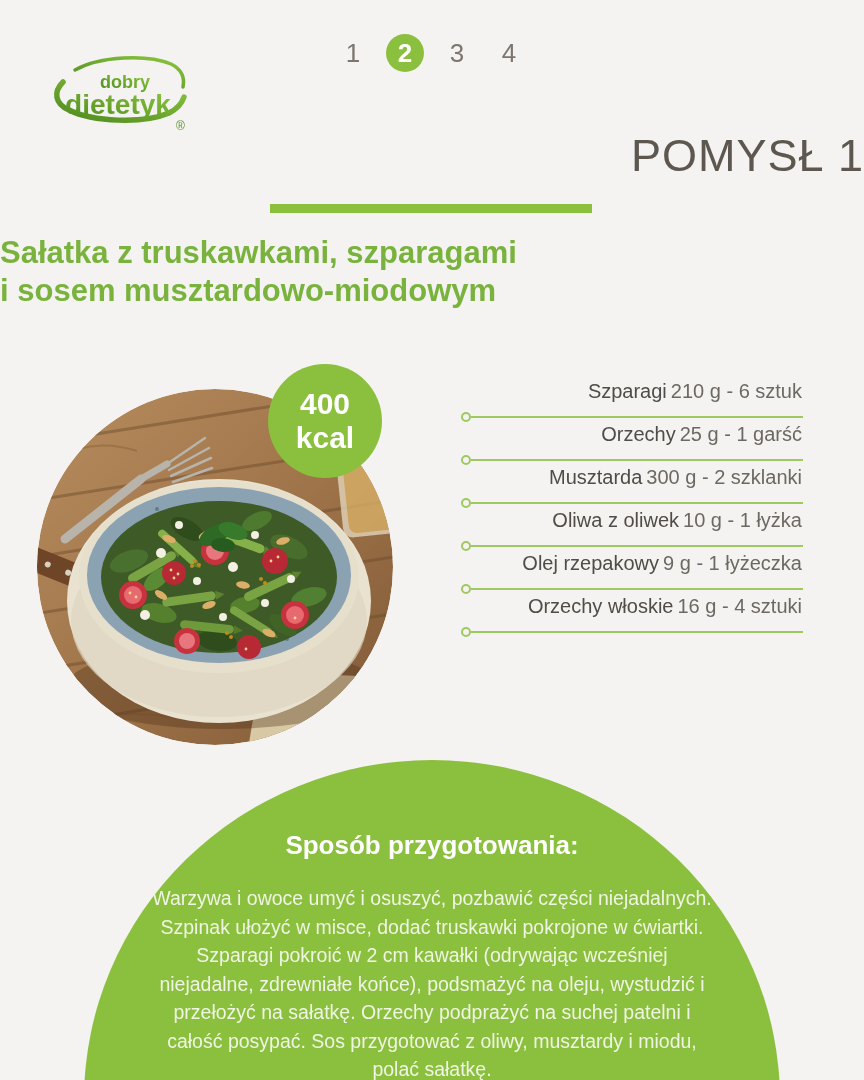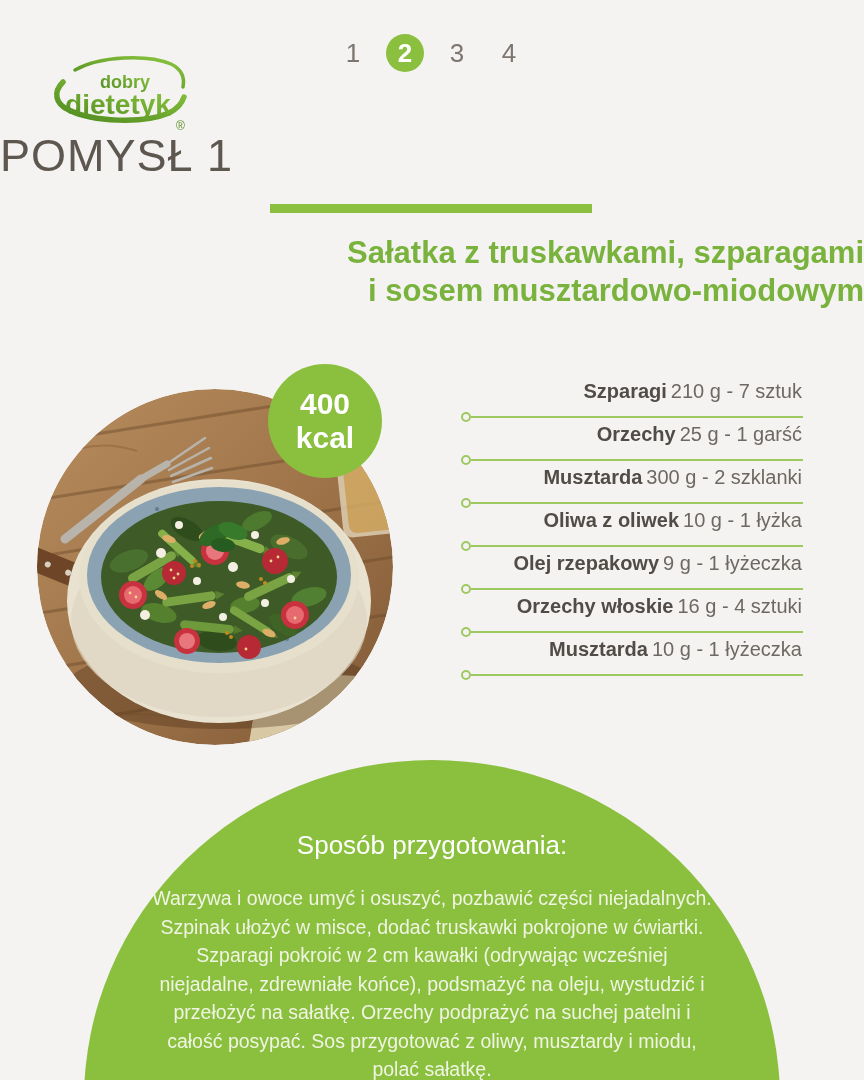--- a/index.html
+++ b/index.html
@@ -18,30 +18,30 @@
   .page-dot {
     width:38px; height:38px; border-radius:50%;
     display:flex; align-items:center; justify-content:center;
     font-size:26px; color:#7d766f; cursor:pointer; user-select:none;
   }
   .page-dot.active { background:var(--accent); color:#ffffff; font-weight:700; }
 
   
   .page-title {
     position:absolute; top:130px; left:0; width:100%; margin:0;
-    text-align:left; font-size:45px; font-weight:400;
+    text-align:right; font-size:45px; font-weight:400;
     letter-spacing:1px; color:var(--title-gray);
   }
   .title-underline {
     position:absolute; top:204px; left:270px; width:322px; height:9px;
     background:var(--accent);
   }
   .recipe-title {
     position:absolute; top:234px; left:0; width:100%; margin:0;
-    text-align:right; font-size:31px; font-weight:700; line-height:38px;
+    text-align:left; font-size:31px; font-weight:700; line-height:38px;
     color:var(--heading-green);
   }
 
   
   .photo-wrap {
     position:absolute; left:37px; top:389px; width:356px; height:356px;
     border-radius:50%; overflow:hidden;
   }
   .kcal-badge {
     position:absolute; left:268px; top:364px; width:114px; height:114px;
@@ -50,38 +50,38 @@
     font-size:30px; font-weight:700; line-height:34px;
   }
 
   
   .ingredients { position:absolute; left:462px; top:375px; width:341px; }
   .ing-row { position:relative; height:43px; }
   .ing-label {
     position:absolute; right:1px; top:5px; font-size:20px;
     color:var(--text-muted); white-space:nowrap;
   }
-  .ing-name { font-weight:700; color:var(--text-dark); margin-right:4px; }
+  .ing-name { font-weight:400; color:var(--text-dark); margin-right:4px; }
   .ing-rule {
     position:absolute; left:9px; right:0; bottom:0; height:2px;
     background:var(--accent-light);
   }
   .ing-bullet {
     position:absolute; left:-10px; top:-4px; width:6px; height:6px;
     background:var(--page-bg); border:2px solid var(--accent-light); border-radius:50%;
   }
 
   
   .dome {
     position:absolute; left:84px; top:760px; width:696px; height:680px;
     background:var(--accent); border-radius:50%;
   }
   .prep-heading {
     position:absolute; top:70px; left:0; width:100%; margin:0;
-    text-align:center; color:#ffffff; font-size:26px; font-weight:400;
+    text-align:center; color:#ffffff; font-size:26px; font-weight:700;
   }
   .prep-body {
     position:absolute; top:124px; left:68px; width:560px; margin:0;
     text-align:center; color:var(--prep-text); font-size:19.5px; line-height:28.5px;
   }
 </style>
 </head>
 <body>
 
 <div class="page" style="--accent: #8bbf3e; --accent-light: #9ec960; --heading-green: #79b23c; --title-gray: #5d5750; --text-dark: #514c47; --text-muted: #6e6862; --page-bg: #f4f3f1; --prep-text: #eff5e2;">
@@ -286,21 +286,21 @@
   </div>
 
   <div class="kcal-badge">
     <span>400</span>
     <span>kcal</span>
   </div>
 
   <div class="ingredients">
       <div class="ing-row">
     <div class="ing-label">
-      <span class="ing-name">Szparagi</span><span class="ing-amount">210 g - 7 sztuk</span>
+      <span class="ing-name">Szparagi</span><span class="ing-amount">210 g - 6 sztuk</span>
     </div>
     <div class="ing-rule">
       <span class="ing-bullet"></span>
     </div>
   </div>
       <div class="ing-row">
     <div class="ing-label">
       <span class="ing-name">Orzechy</span><span class="ing-amount">25 g - 1 garść</span>
     </div>
     <div class="ing-rule">
@@ -327,28 +327,20 @@
     <div class="ing-label">
       <span class="ing-name">Olej rzepakowy</span><span class="ing-amount">9 g - 1 łyżeczka</span>
     </div>
     <div class="ing-rule">
       <span class="ing-bullet"></span>
     </div>
   </div>
       <div class="ing-row">
     <div class="ing-label">
       <span class="ing-name">Orzechy włoskie</span><span class="ing-amount">16 g - 4 sztuki</span>
-    </div>
-    <div class="ing-rule">
-      <span class="ing-bullet"></span>
-    </div>
-  </div>
-      <div class="ing-row">
-    <div class="ing-label">
-      <span class="ing-name">Musztarda</span><span class="ing-amount">10 g - 1 łyżeczka</span>
     </div>
     <div class="ing-rule">
       <span class="ing-bullet"></span>
     </div>
   </div>
     </div>
 
   <div class="dome">
     <h3 class="prep-heading">Sposób przygotowania:</h3>
     <p class="prep-body">Warzywa i owoce umyć i osuszyć, pozbawić części niejadalnych. Szpinak ułożyć w misce, dodać truskawki pokrojone w ćwiartki. Szparagi pokroić w 2 cm kawałki (odrywając wcześniej niejadalne, zdrewniałe końce), podsmażyć na oleju, wystudzić i przełożyć na sałatkę. Orzechy podprażyć na suchej patelni i całość posypać. Sos przygotować z oliwy, musztardy i miodu, polać sałatkę.</p>

